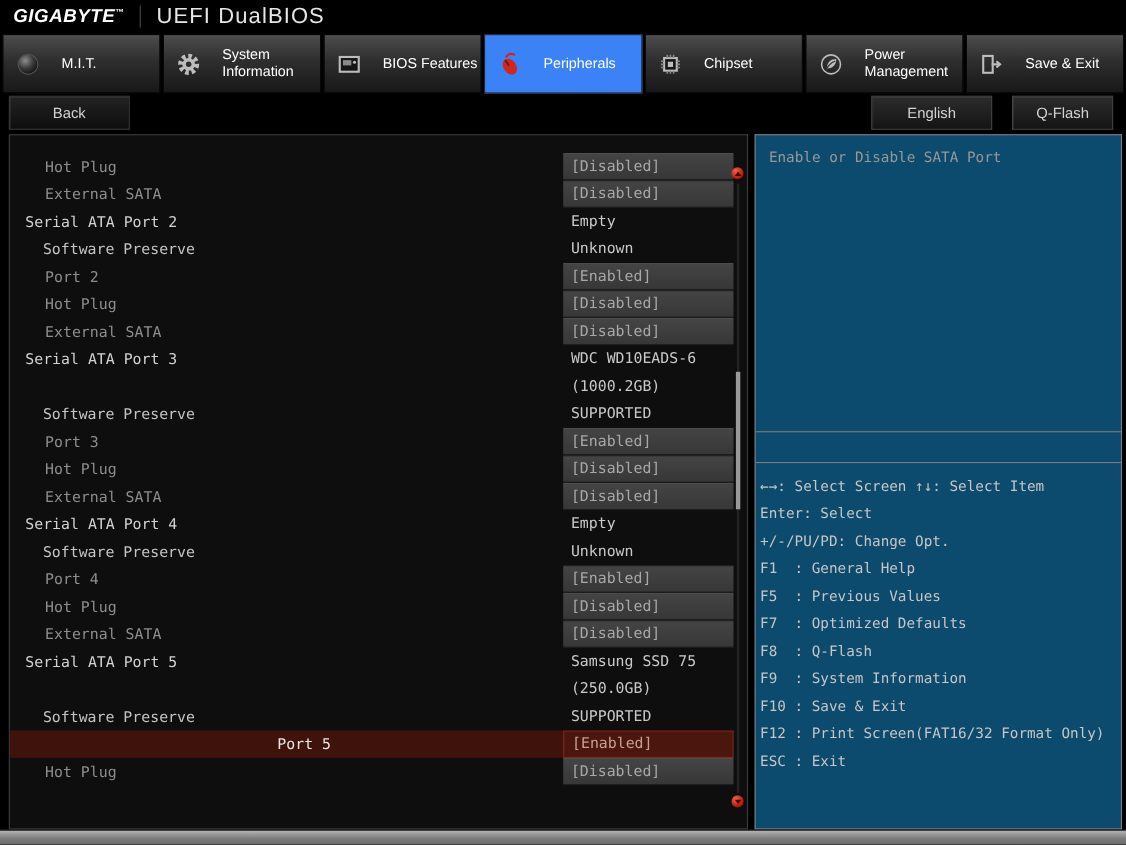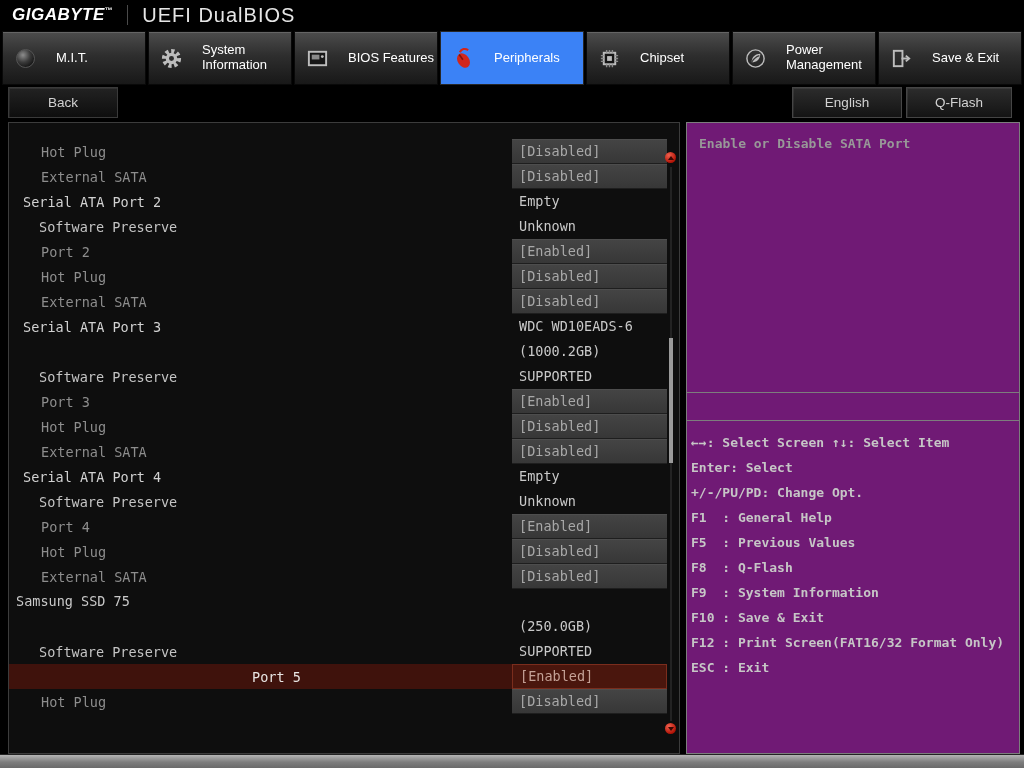--- a/index.html
+++ b/index.html
@@ -24,21 +24,21 @@
   .icon-sphere { width:19px; height:19px; border-radius:50%; border:1px solid #555;
                  background:radial-gradient(circle at 35% 30%, #8d8d8d, #3a3a3a 45%, #0e0e0e 85%); }
 
   
   .subbar { position:absolute; top:86px; left:0; width:100%; height:36px; background:#000; }
   .btn { position:absolute; top:1px; height:31px; display:flex; align-items:center; justify-content:center;
          color:#d2d2d2; font-size:13.5px; background:linear-gradient(180deg,#2c2c2c,#141414);
          border:1px solid #454545; box-shadow:inset 1px 1px 0 rgba(255,255,255,.07), 1px 1px 0 rgba(0,0,0,.8); }
   .btn-back { left:8px; width:110px; background:linear-gradient(180deg,#222,#0e0e0e); border-color:#3a3a3a; }
   .btn-english { right:122px; width:110px; }
-  .btn-qflash { right:12px; width:106px; }
+  .btn-qflash { right:12px; width:92px; }
 
   
   .main { position:absolute; top:122px; left:0; width:100%; height:632px;border-radius:10px; }
 
   .list-panel { position:absolute; left:8px; top:0; width:672px; height:632px; background:#0e0e0e;
                 border:1px solid #3c3c3c; }
   .settings-list { padding-top:16px; }
   .row { height:25px; width:658px; display:flex; align-items:center; font-family:"DejaVu Sans Mono", monospace;
          font-size:13.5px; overflow:hidden; }
   .rlabel { width:503px; white-space:pre; overflow:hidden; }
@@ -59,21 +59,21 @@
   .vthumb { position:absolute; left:4px; width:4px; top:215px; height:125px; background:#9a9a9a; }
   .scroll-btn { position:absolute; left:0; width:11px; height:11px; border-radius:50%;
                 background:radial-gradient(circle at 35% 30%, #f0604e, #b01205 72%);
                 display:flex; align-items:center; justify-content:center; }
   .scroll-btn.up { top:29px; } .scroll-btn.down { bottom:19px; }
   .tri-up { width:0; height:0; border-left:3px solid transparent; border-right:3px solid transparent; border-bottom:4px solid #3a0702; }
   .tri-down { width:0; height:0; border-left:3px solid transparent; border-right:3px solid transparent; border-top:4px solid #3a0702; }
 
   
   .help-panel { position:absolute; left:686px; top:0; width:334px; height:632px; border:1px solid #7d7d7d;
-                font-family:"DejaVu Sans Mono", monospace; background:#701a75;font-weight:bold; }
+                font-family:"DejaVu Sans Mono", monospace; background:#0c4a6e; }
   .help-desc { height:270px; border-bottom:1px solid #7d7d7d; padding:13px 12px; color:#989898; font-size:13px; }
   .help-gap { height:28px; border-bottom:1px solid #7d7d7d; }
   .help-keys { padding:9px 4px 0 4px; color:#c6c6c6; font-size:13px; }
   .key-line { height:25px; line-height:25px; white-space:pre; overflow:hidden; }
 
   
   .bottom-frame { position:absolute; left:0; bottom:0; width:100%; height:14px;
                   background:linear-gradient(180deg,#b5b5b5,#7d7d7d 55%,#6a6a6a); border-top:1px solid #232323; }
 </style>
 </head>
@@ -234,20 +234,21 @@
   </div>
           <div class="row style-sub">
     <span class="rlabel">Hot Plug</span>
     <span class="rvalue boxed">[Disabled]</span>
   </div>
           <div class="row style-sub">
     <span class="rlabel">External SATA</span>
     <span class="rvalue boxed">[Disabled]</span>
   </div>
           <div class="row style-header">
+    <span class="rlabel">Serial ATA Port 5</span>
     <span class="rvalue">Samsung SSD 75</span>
   </div>
           <div class="row style-cont">
     <span class="rlabel"></span>
     <span class="rvalue">(250.0GB)</span>
   </div>
           <div class="row style-subheader">
     <span class="rlabel">Software Preserve</span>
     <span class="rvalue">SUPPORTED</span>
   </div>
@@ -274,20 +275,21 @@
 
     <div class="help-panel">
       <div class="help-desc">Enable or Disable SATA Port</div>
       <div class="help-gap"></div>
       <div class="help-keys">
           <div class="key-line">←→: Select Screen ↑↓: Select Item</div>
           <div class="key-line">Enter: Select</div>
           <div class="key-line">+/-/PU/PD: Change Opt.</div>
           <div class="key-line">F1  : General Help</div>
           <div class="key-line">F5  : Previous Values</div>
+          <div class="key-line">F7  : Optimized Defaults</div>
           <div class="key-line">F8  : Q-Flash</div>
           <div class="key-line">F9  : System Information</div>
           <div class="key-line">F10 : Save &amp; Exit</div>
           <div class="key-line">F12 : Print Screen(FAT16/32 Format Only)</div>
           <div class="key-line">ESC : Exit</div>
         </div>
     </div>
 
   </div>
 

